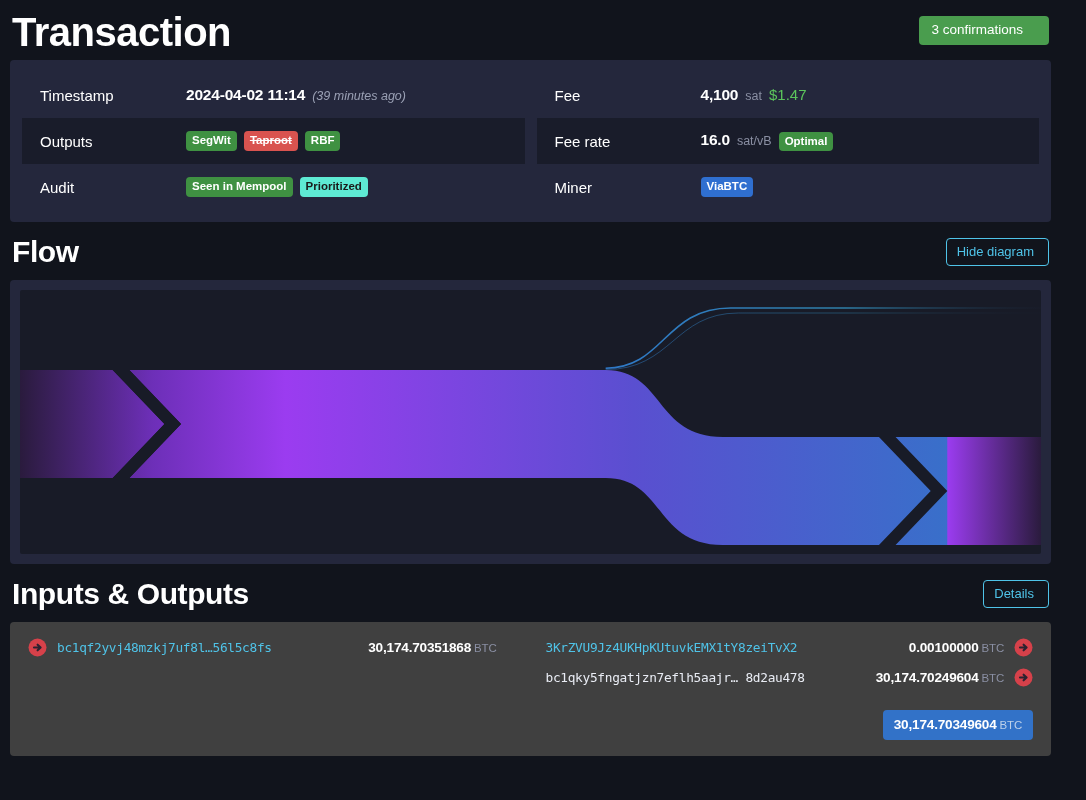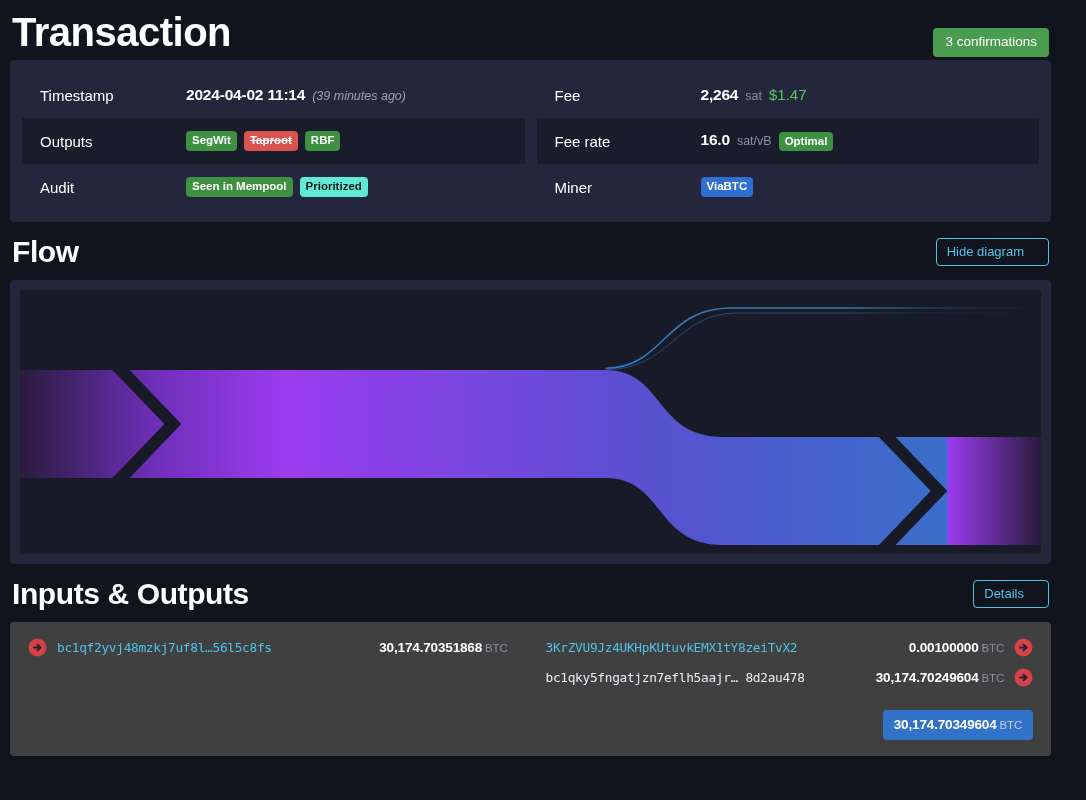--- a/index.html
+++ b/index.html
@@ -57,27 +57,26 @@
     display: inline-block;
     cursor: pointer;
   }
   .confirm-badge {
     position: absolute;
     right: 12px;
     top: 16px;
     background: #4a9d4e;
     color: #ffffff;
     font-size: 13.5px;
-    padding: 7px 12px 8px 12px;
+    padding: 7px 26px 8px 12px;
     border-radius: 4px;
     line-height: 1;
     cursor: pointer;
     border: none;
     font-family: "Liberation Sans", sans-serif;
-    margin-top: 12px;
   }
 
   
   .info-panel {
     margin: 0 10px;
     background: #24273c;
     border-radius: 4px;
     display: flex;
     padding: 12px;
     gap: 12px;
@@ -124,21 +123,21 @@
     font-size: 30px;
     font-weight: 700;
     letter-spacing: -0.4px;
     line-height: 36px;
   }
   .ghost-btn {
     background: transparent;
     border: 1px solid #4fc3e8;
     color: #4fc3e8;
     font-size: 13px;
-    padding: 6px 24px 7px 10px;
+    padding: 6px 14px 7px 10px;
     border-radius: 4px;
     line-height: 1;
     cursor: pointer;
     font-family: "Liberation Sans", sans-serif;
   }
 
   
   .flow-card {
     margin: 0 10px;
     background: #24273c;
@@ -191,21 +190,21 @@
   .addr-plain { color: #e9ecf4; }
   .amt {
     margin-left: auto;
     font-size: 13.6px;
     font-weight: 700;
     color: #ffffff;
     white-space: nowrap;
     letter-spacing: -0.2px;
   }
   .amt .unit { font-size: 11.5px; color: #8a8fa3; font-weight: 400; margin-left: 3px; }
-  .io-row.in .amt { margin-right: 8px; }
+  .io-row.in .amt { margin-right: 19px; }
   .io-row.out .amt { margin-right: 0; }
 
   .total-row {
     display: flex;
     justify-content: flex-end;
     margin-top: 14px;
   }
   .total-pill {
     background: #3272c8;
     border-radius: 4px;
@@ -257,21 +256,21 @@
           <span class="badge badge-amber">Prioritized</span>
         </div>
       </div>
     </div>
 
     <div class="info-col">
 
       <div class="info-row">
         <div class="info-label">Fee</div>
         <div class="info-value">
-          <span class="val-strong">2,264</span>
+          <span class="val-strong">4,100</span>
           <span class="val-unit">sat</span>
           <span class="val-fiat">$1.47</span>
         </div>
       </div>
 
       <div class="info-row alt">
         <div class="info-label">Fee rate</div>
         <div class="info-value">
           <span class="val-strong">16.0</span>
           <span class="val-unit">sat/vB</span>

